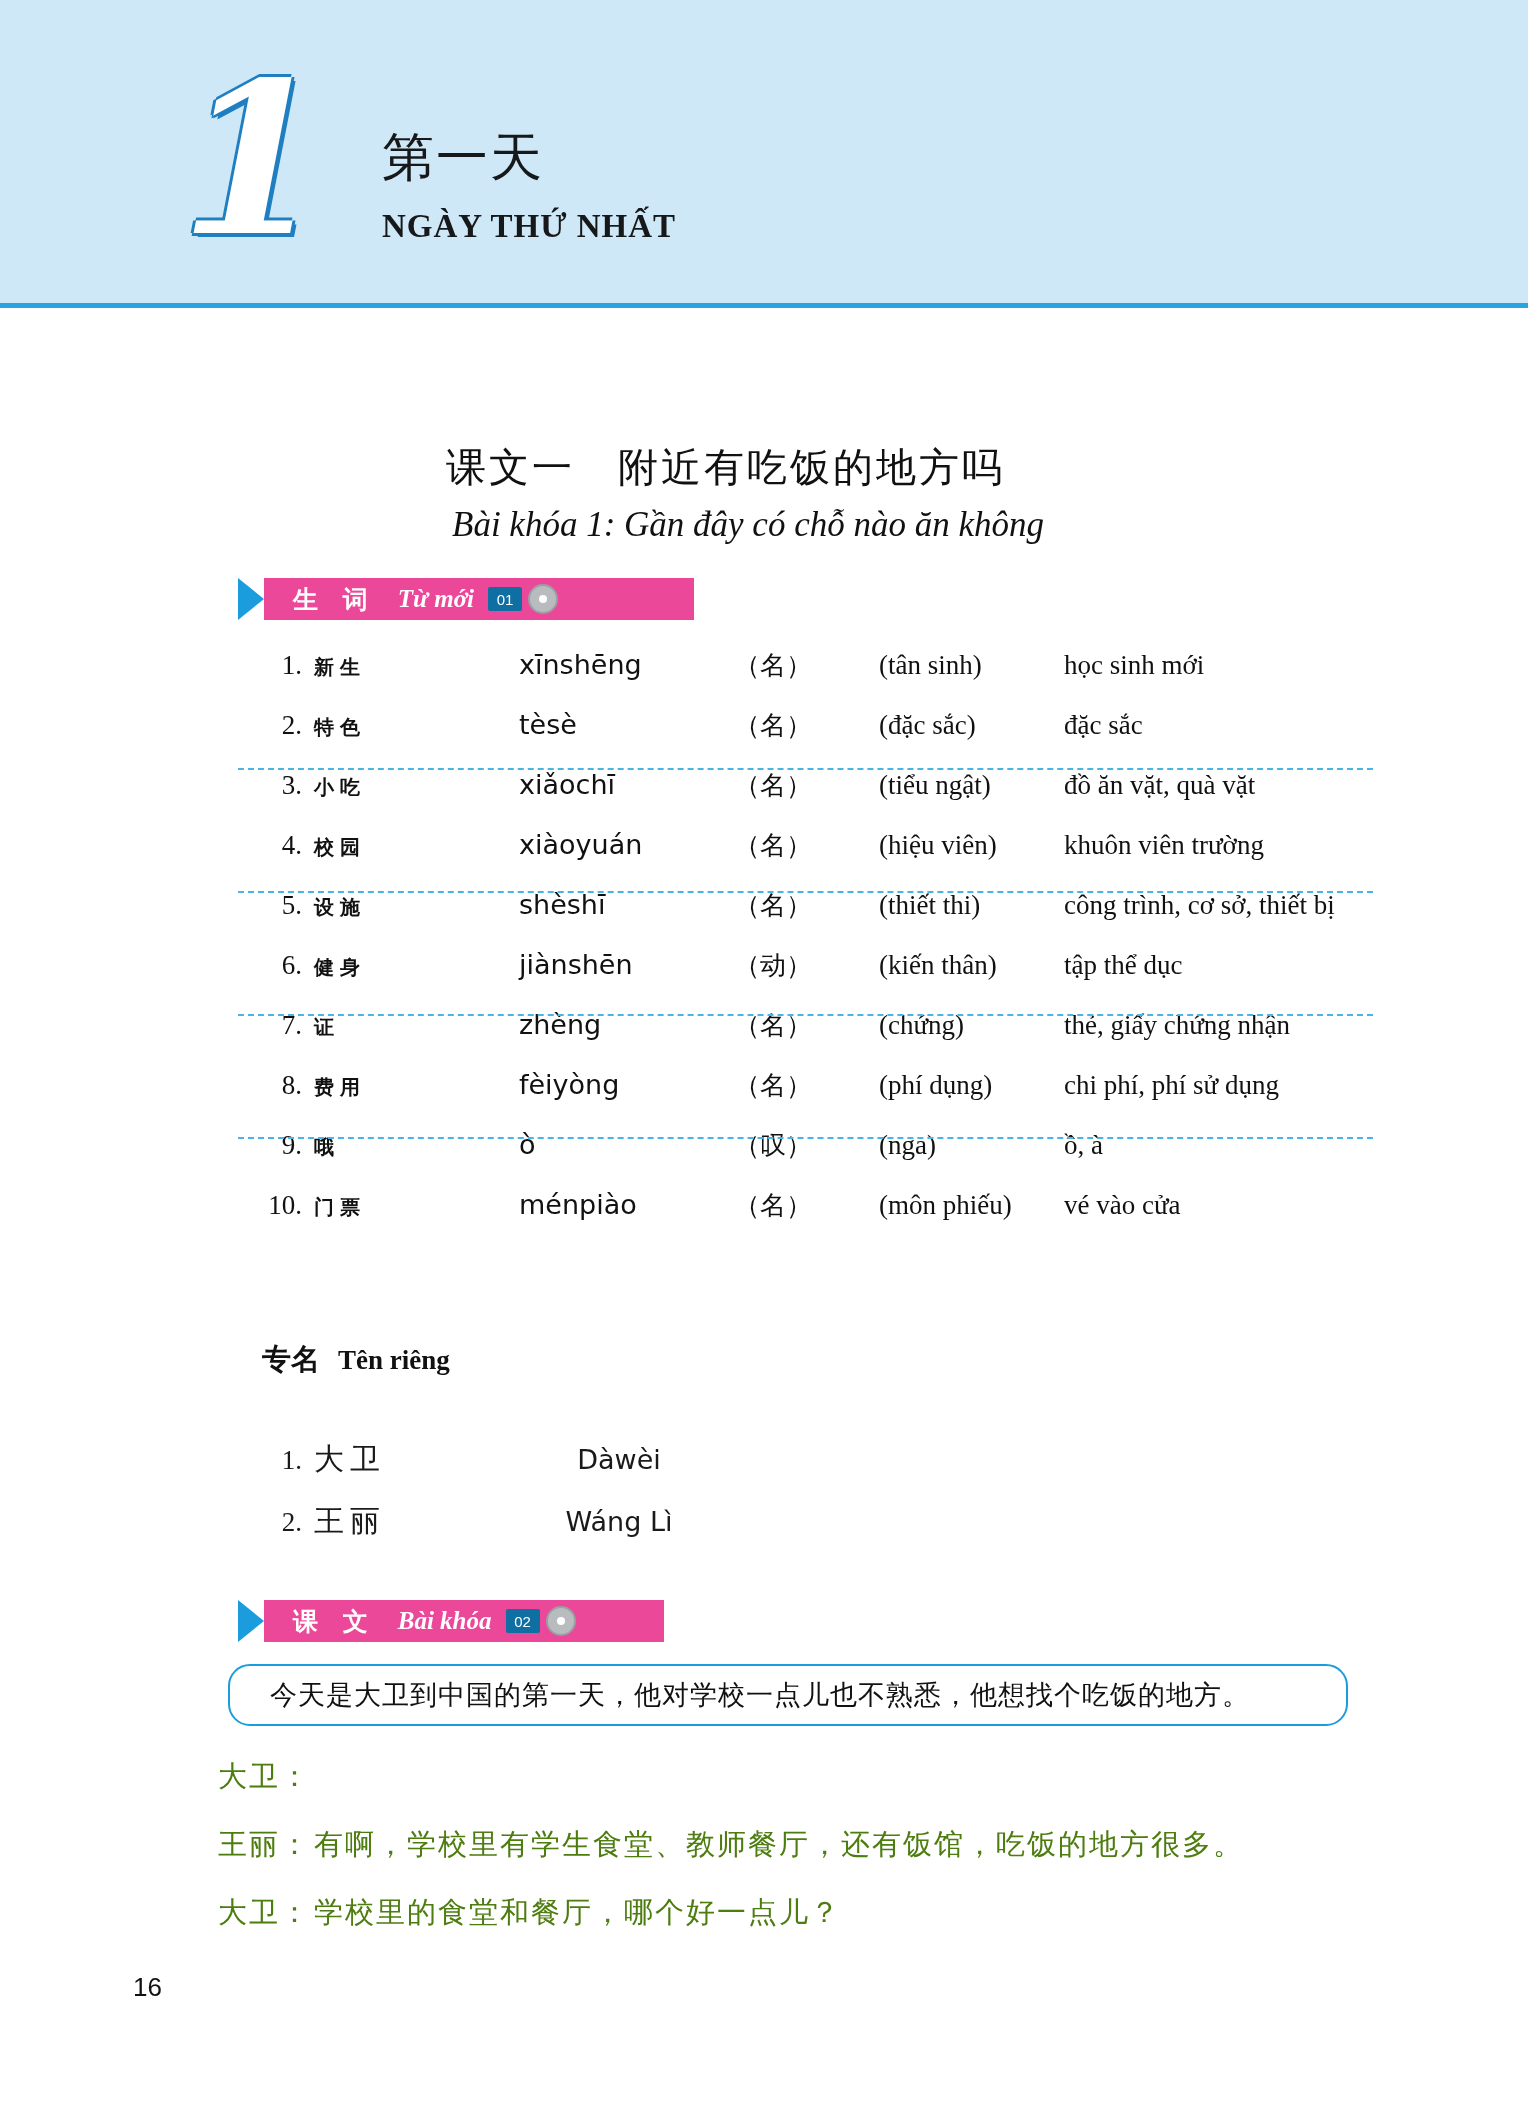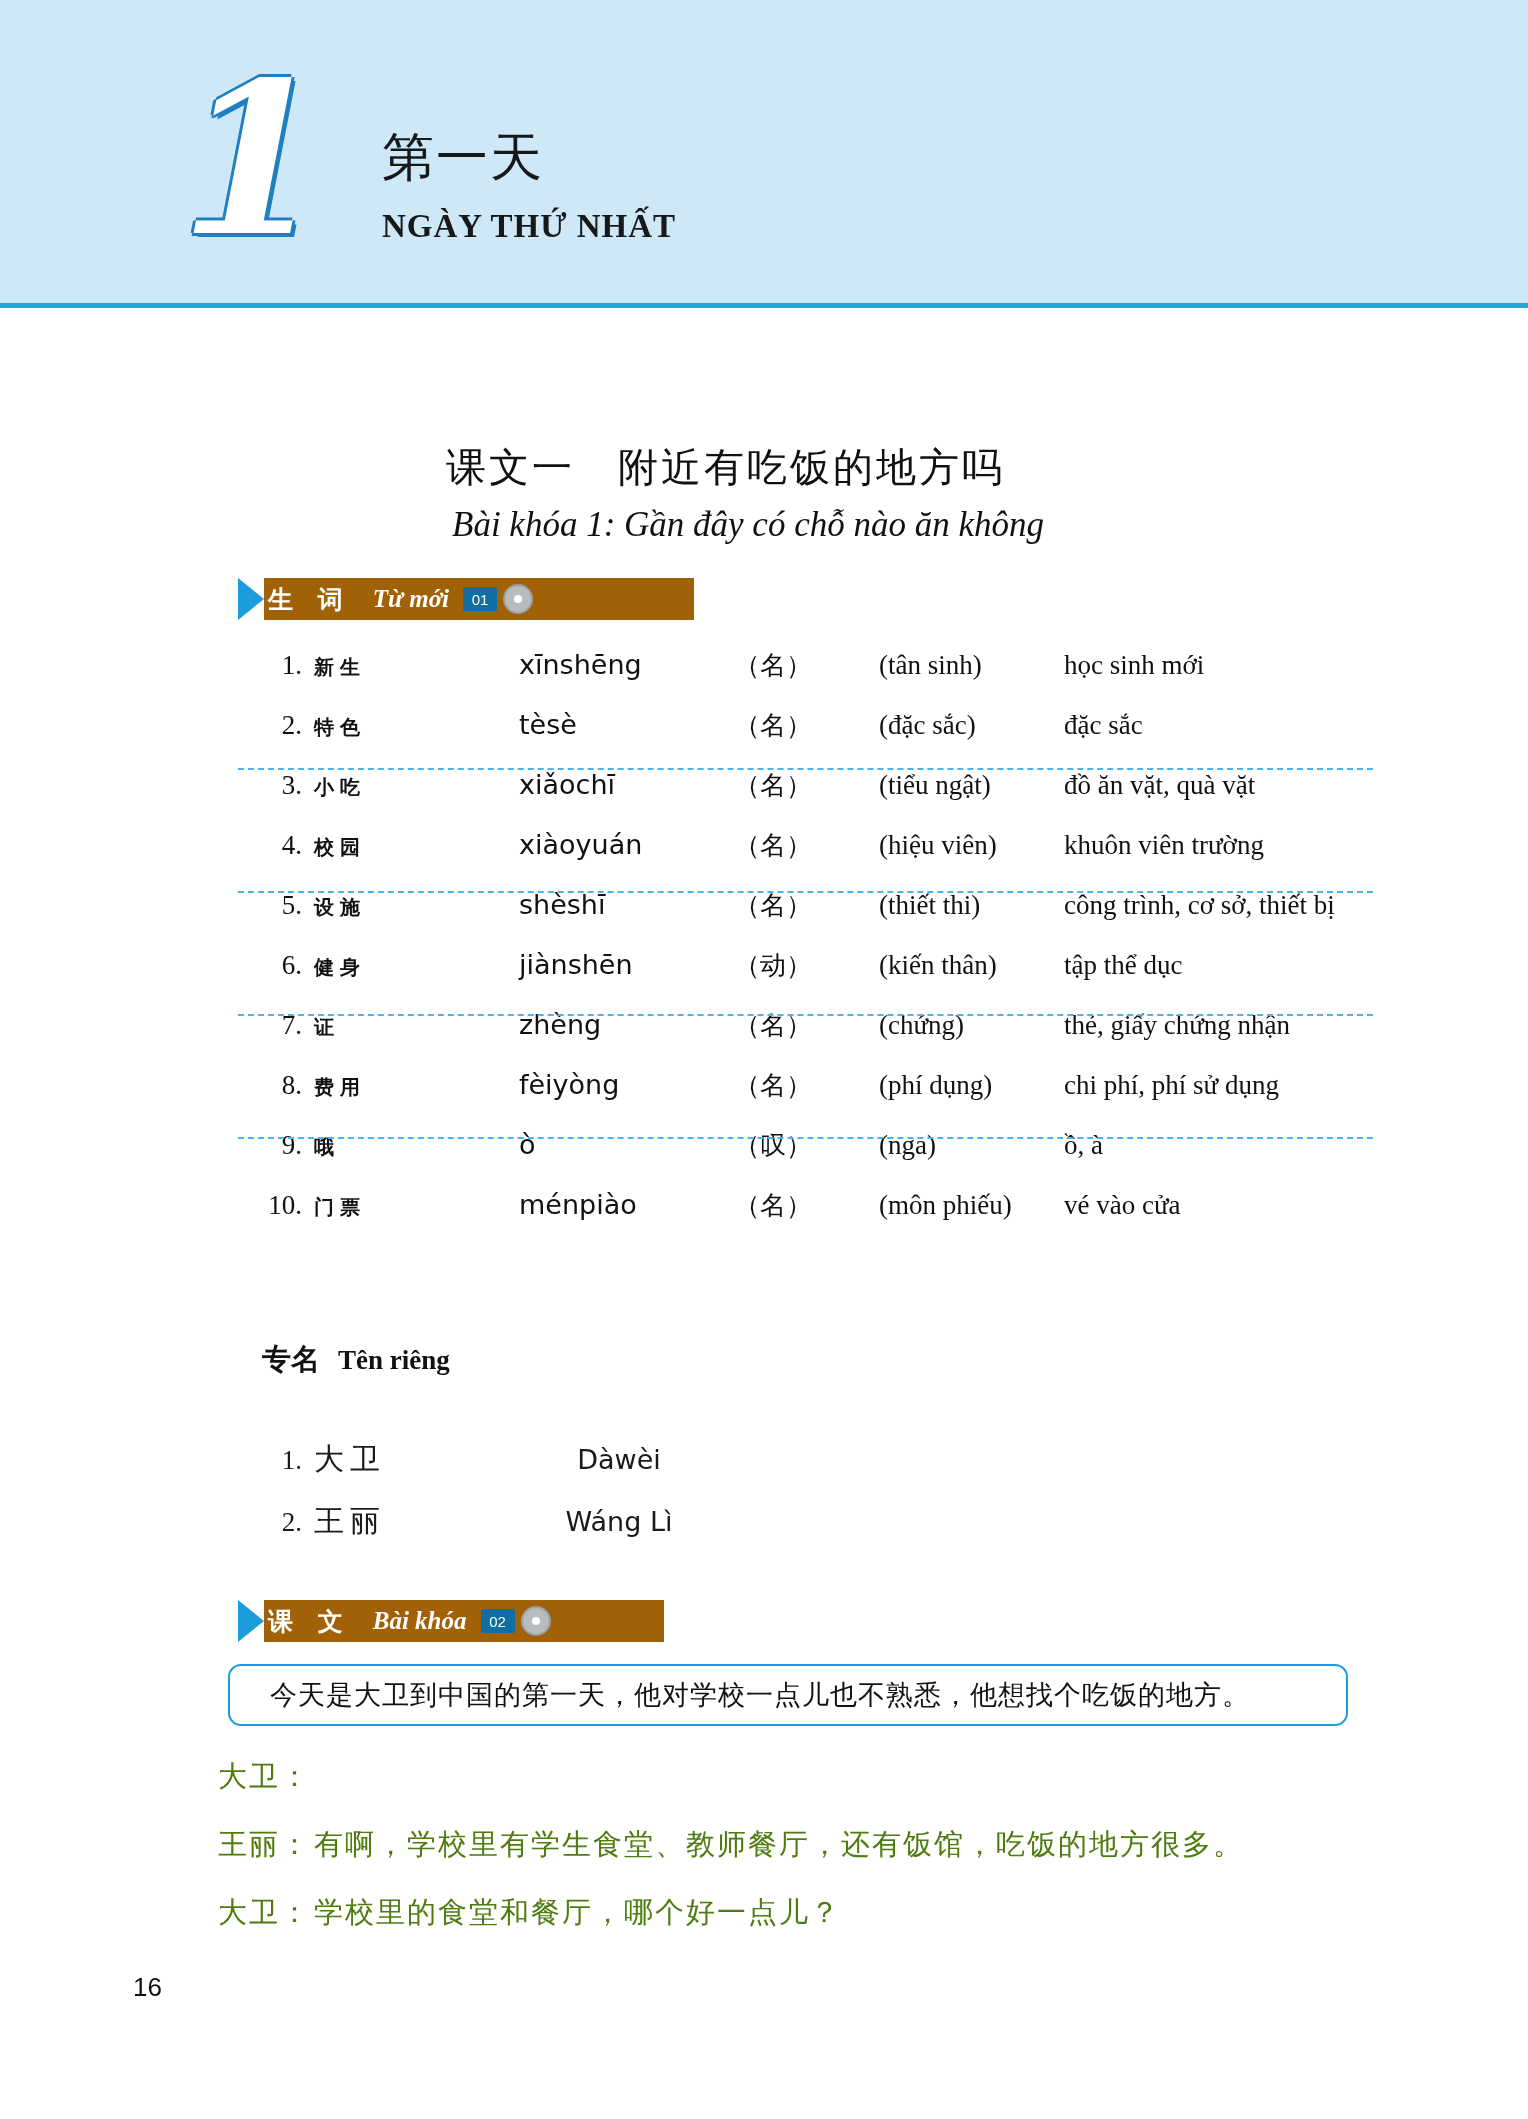--- a/index.html
+++ b/index.html
@@ -105,24 +105,24 @@
   }
   .ribbon .arrow {
     width: 0;
     height: 0;
     border-top: 21px solid transparent;
     border-bottom: 21px solid transparent;
     border-left: 26px solid #1b9ddd;
   }
   .ribbon .bar {
     height: 42px;
-    background: #a16207;
+    background: #ec4899;
     display: flex;
     align-items: center;
-    padding-left: 4px;
+    padding-left: 29px;
     padding-right: 10px;
     box-sizing: border-box;
   }
   .ribbon .label-cn {
     font-family: "DejaVu Sans", sans-serif;
     font-size: 25px;
     font-weight: bold;
     color: #ffffff;
     letter-spacing: 8px;
     margin-right: 22px;
@@ -288,21 +288,21 @@
   }
 
   
   .intro-box {
     position: absolute;
     left: 228px;
     top: 1664px;
     width: 1120px;
     height: 62px;
     border: 2px solid #1b9ddd;
-    border-radius: 13px;
+    border-radius: 22px;
     box-sizing: border-box;
     display: flex;
     align-items: center;
     padding-left: 40px;
   }
   .intro-box span {
     font-family: "DejaVu Sans", sans-serif;
     font-size: 27px;
     color: #111;
     letter-spacing: 1px;

